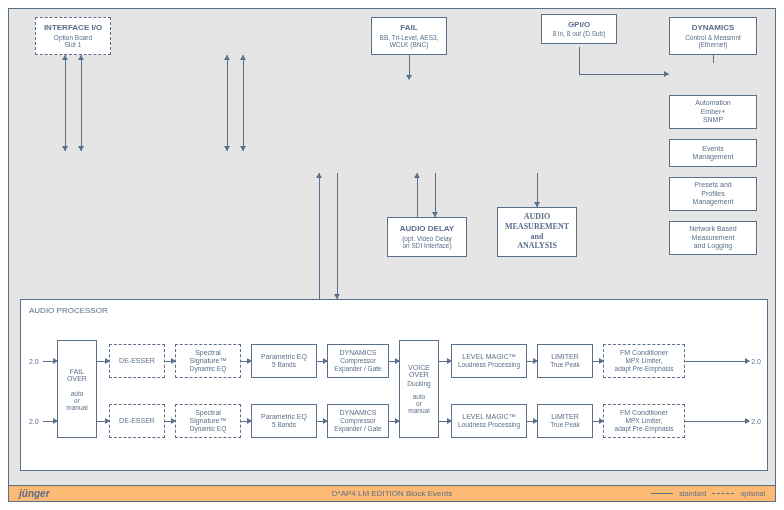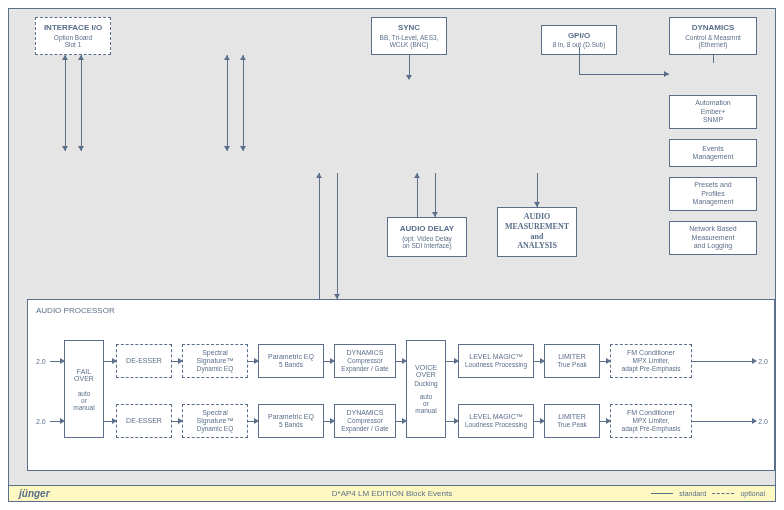--- a/index.html
+++ b/index.html
@@ -54,21 +54,21 @@
     left: 45px; top: 142px;
     width: 580px; height: 22px;
     background: #fff;
     border: 1px solid #5b6f8a;
     color: #5b6f8a;
     font-size: 8px;
     display: flex; align-items: center; justify-content: center;
   }
   .processor {
     position: absolute;
-    left: 18px; top: 290px;
+    left: 11px; top: 290px;
     width: 748px; height: 172px;
     background: #fff;
     border: 1px solid #5b6f8a;
   }
   .processor-label {
     position: absolute;
     left: 8px; top: 6px;
     font-size: 8px; color: #5b6f8a;
   }
   .pbox {
@@ -90,21 +90,21 @@
   .txt {
     position: absolute;
     font-size: 7px;
     color: #5b6f8a;
   }
   .footer {
     position: absolute;
     left: 0; bottom: 0;
     width: 100%; height: 16px;
     border-top: 1px solid #5b6f8a;
-    background: #fef9c3;
+    background: #fdba74;
     display: flex;
     align-items: center;
     font-size: 8px;
     color: #5b6f8a;
   }
   .brand { margin-left: 10px; font-style: italic; font-weight: bold; font-size:10px; }
   .ftitle { position: absolute; left: 50%; transform: translateX(-50%); }
   .legend { position: absolute; right: 10px; display: flex; align-items: center; gap: 6px; font-size: 7px; }
   .leg-line { display:inline-block; width:22px; border-top:1px solid #5b6f8a; vertical-align:middle; }
   .leg-dash { display:inline-block; width:22px; border-top:1px dashed #5b6f8a; vertical-align:middle; }
@@ -118,25 +118,25 @@
 <body>
 
 <div class="outer">
 
   <div class="box optional" style="left:26px; top:8px; width:76px; height:38px;">
     <div class="title">INTERFACE I/O</div>
     <div class="sub" style="white-space: pre-line;">Option Board
 Slot 1</div>
   </div>
   <div class="box" style="left:362px; top:8px; width:76px; height:38px;">
-    <div class="title">SYNC</div>
+    <div class="title">FAIL</div>
     <div class="sub" style="white-space: pre-line;">BB, Tri-Level, AES3,
 WCLK (BNC)</div>
   </div>
-  <div class="box" style="left:532px; top:16px; width:76px; height:30px;">
+  <div class="box" style="left:532px; top:5px; width:76px; height:30px;">
     <div class="title">GPI/O</div>
     <div class="sub">8 in, 8 out (D.Sub)</div>
   </div>
   <div class="box" style="left:660px; top:8px; width:88px; height:38px;">
     <div class="title">DYNAMICS</div>
     <div class="sub" style="white-space: pre-line;">Control &amp; Measmnt
 (Ethernet)</div>
   </div>
 
   <div class="box" style="left:660px; top:86px; width:88px; height:34px;">

